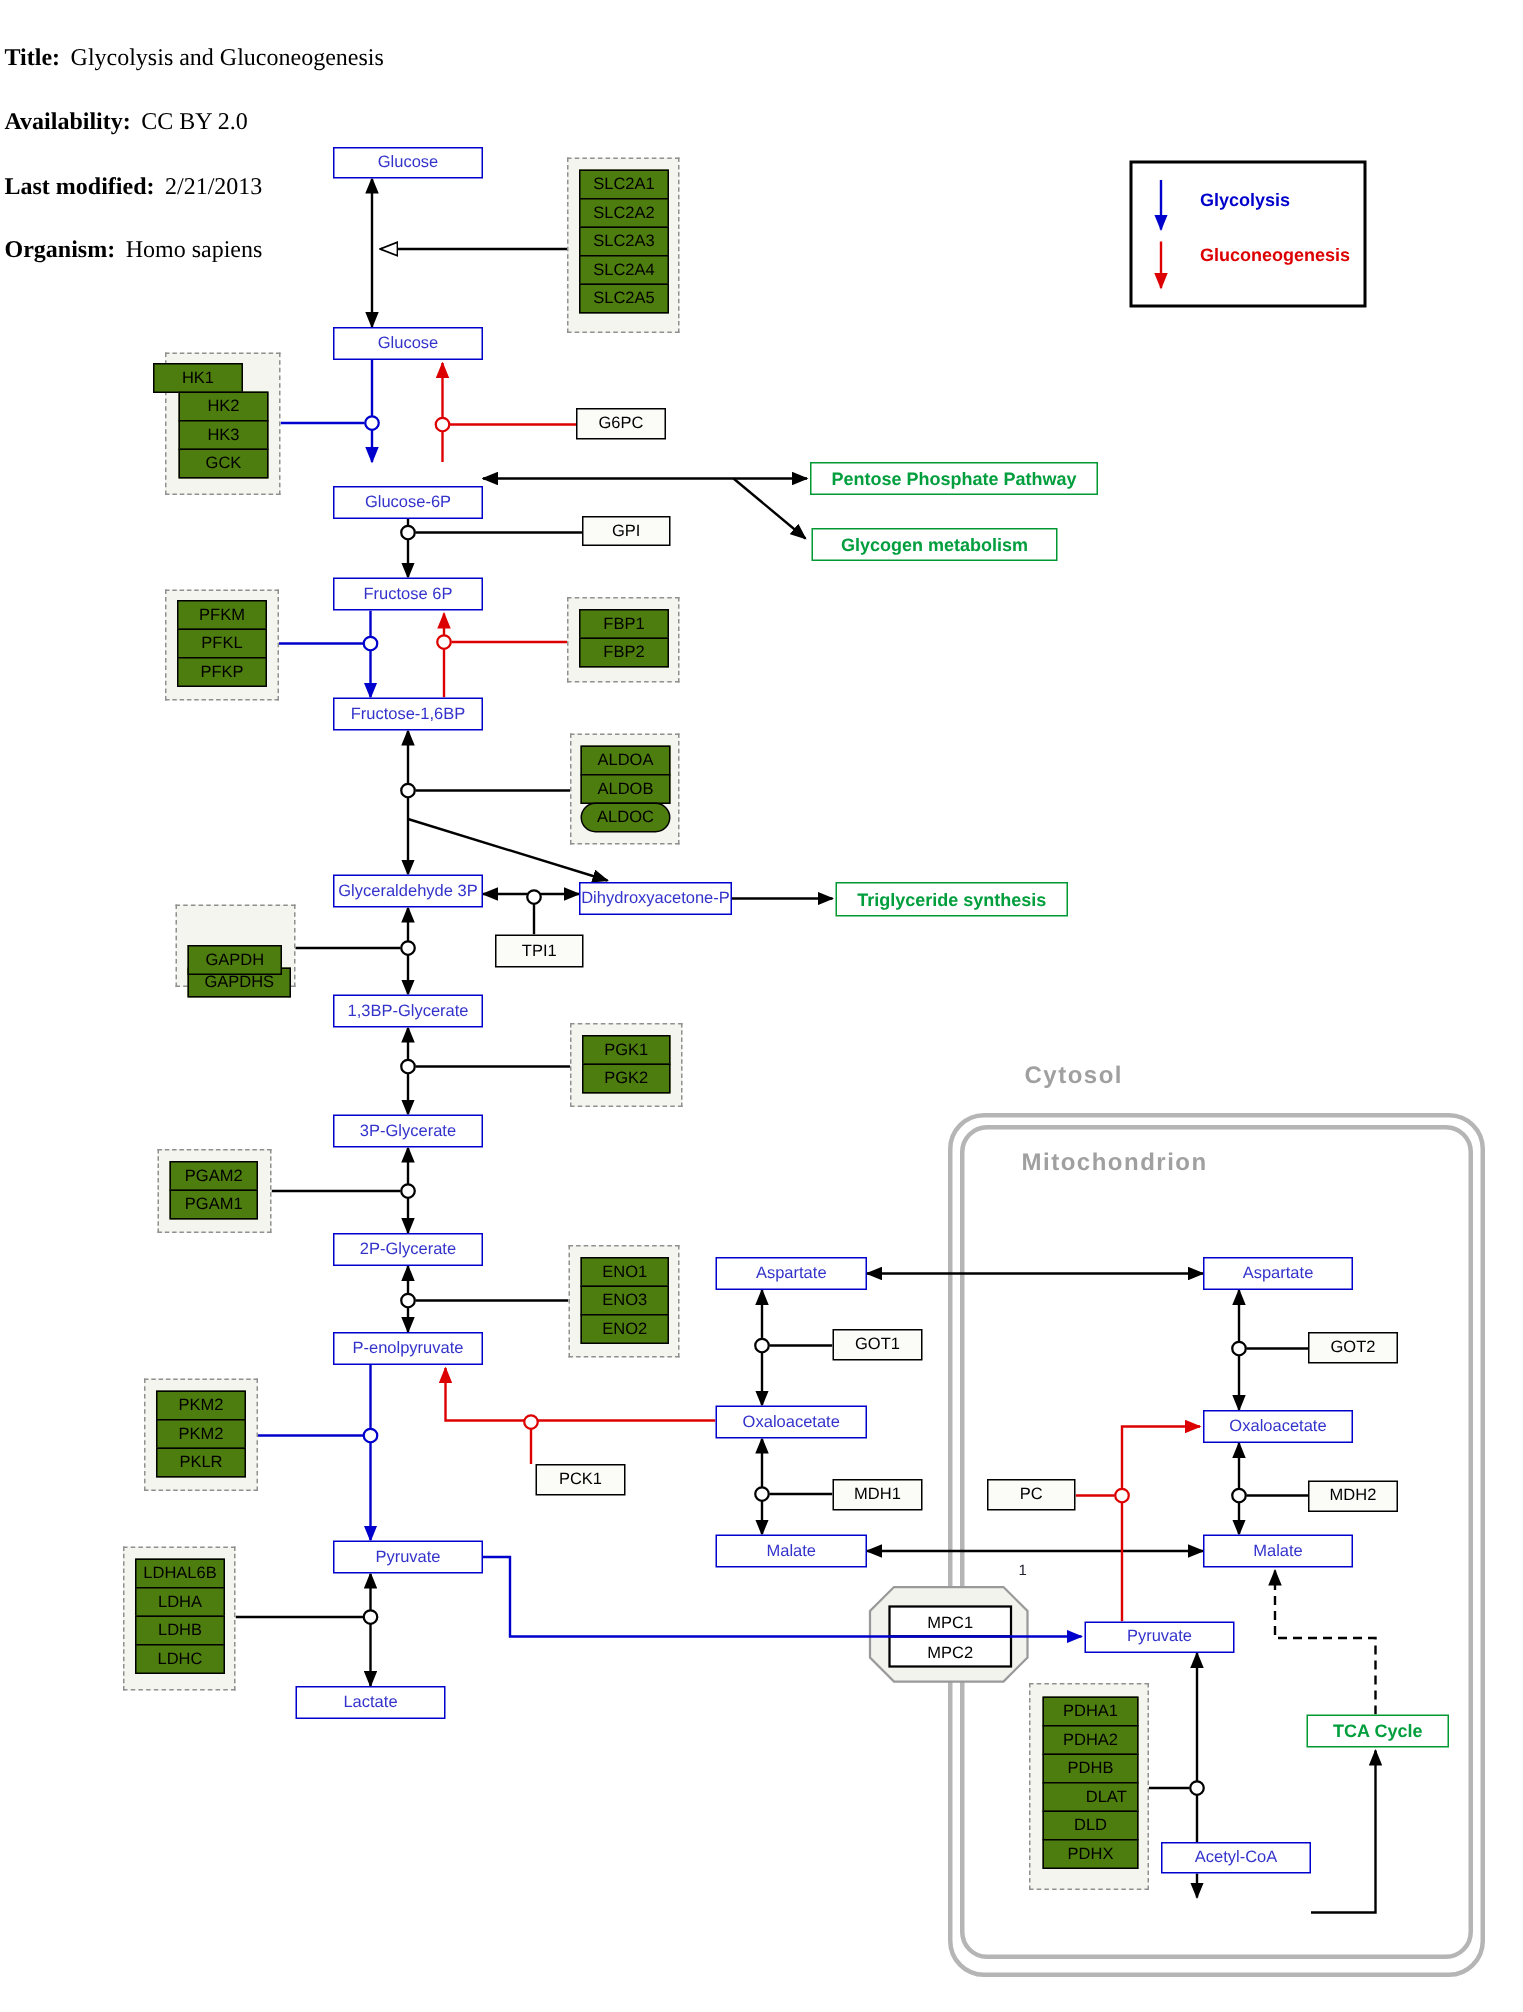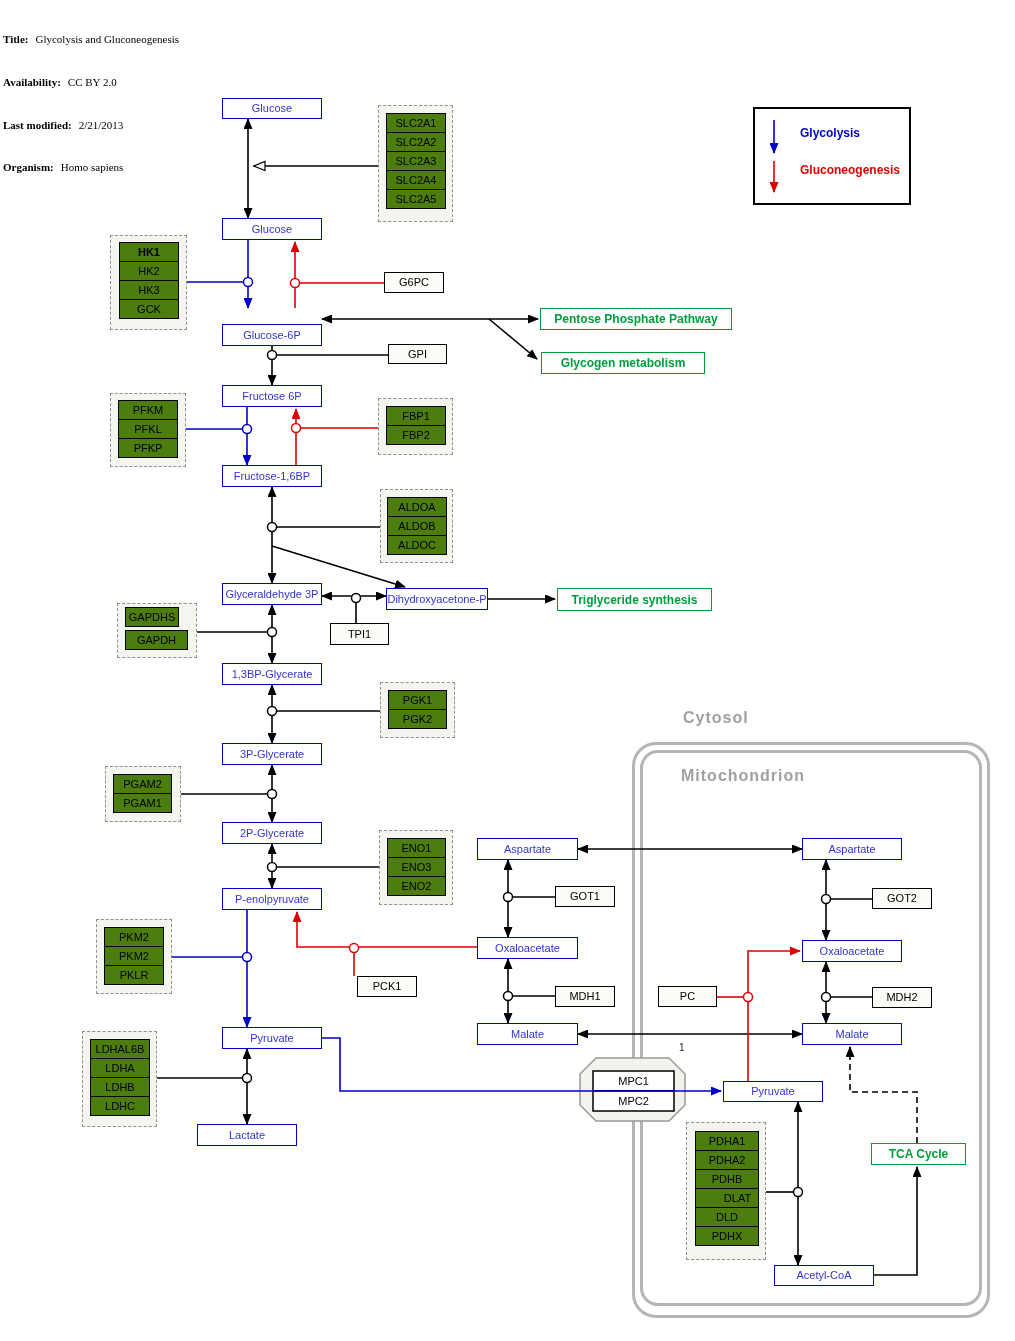--- a/index.html
+++ b/index.html
@@ -1,20 +1,20 @@
 <!DOCTYPE html>
 <html><head>
 <meta charset="utf-8">
 <style>
   html,body{margin:0;padding:0;background:#fff;}
   #stage{position:relative;width:1015px;height:1341px;background:#ffffff;overflow:hidden;
          font-family:"Liberation Sans",sans-serif;}
   
   .hdr{position:absolute;left:3px;top:4px;font-family:"Liberation Serif",serif;
-       font-size:11px;color:#000;line-height:14.2px;white-space:pre;}
+       font-size:16px;color:#000;line-height:14.2px;white-space:pre;}
   .hdr b{font-weight:bold;}
   .hdr .val{margin-left:7px;}
   
   .legend{position:absolute;left:753px;top:107px;width:158px;height:98px;
           border:2px solid #000;background:#fff;box-sizing:border-box;}
   .legend-label{position:absolute;font-size:12px;font-weight:bold;white-space:nowrap;}
   
   .mito-outer{position:absolute;left:632px;top:742px;width:358px;height:576px;
               border:3px solid #b5b5b5;border-radius:24px;box-sizing:border-box;background:#fff;}
   .mito-inner{position:absolute;left:640px;top:750px;width:342px;height:556px;
@@ -165,58 +165,58 @@
       <div class="node metabolite" style="left: 222px; top: 888px; width: 100px; height: 22px;">P-enolpyruvate</div>
       <div class="node metabolite" style="left: 222px; top: 1027px; width: 100px; height: 22px;">Pyruvate</div>
       <div class="node metabolite" style="left: 197px; top: 1124px; width: 100px; height: 22px;">Lactate</div>
       <div class="node metabolite" style="left: 477px; top: 838px; width: 101px; height: 22px;">Aspartate</div>
       <div class="node metabolite" style="left: 477px; top: 937px; width: 101px; height: 22px;">Oxaloacetate</div>
       <div class="node metabolite" style="left: 477px; top: 1023px; width: 101px; height: 22px;">Malate</div>
       <div class="node metabolite" style="left: 802px; top: 838px; width: 100px; height: 22px;">Aspartate</div>
       <div class="node metabolite" style="left: 802px; top: 940px; width: 100px; height: 22px;">Oxaloacetate</div>
       <div class="node metabolite" style="left: 802px; top: 1023px; width: 100px; height: 22px;">Malate</div>
       <div class="node metabolite" style="left: 723px; top: 1081px; width: 100px; height: 21px;">Pyruvate</div>
-      <div class="node metabolite" style="left: 774px; top: 1265px; width: 100px; height: 21px;">Acetyl-CoA</div>
+      <div class="node metabolite" style="left: 774px; top: 1228px; width: 100px; height: 21px;">Acetyl-CoA</div>
       <div class="node enzyme" style="left: 384px; top: 272px; width: 60px; height: 21px;">G6PC</div>
       <div class="node enzyme" style="left: 388px; top: 344px; width: 59px; height: 20px;">GPI</div>
       <div class="node enzyme" style="left: 330px; top: 623px; width: 59px; height: 22px;">TPI1</div>
       <div class="node enzyme" style="left: 323px; top: 976px; width: 60px; height: 21px; margin-left: 34px;">PCK1</div>
       <div class="node enzyme" style="left: 555px; top: 886px; width: 60px; height: 21px;">GOT1</div>
       <div class="node enzyme" style="left: 555px; top: 986px; width: 60px; height: 21px;">MDH1</div>
       <div class="node enzyme" style="left: 658px; top: 986px; width: 59px; height: 21px;">PC</div>
       <div class="node enzyme" style="left: 872px; top: 888px; width: 60px; height: 21px;">GOT2</div>
       <div class="node enzyme" style="left: 872px; top: 987px; width: 60px; height: 21px;">MDH2</div>
       <div class="node pathway" style="left: 540px; top: 308px; width: 192px; height: 22px;">Pentose Phosphate Pathway</div>
       <div class="node pathway" style="left: 541px; top: 352px; width: 164px; height: 22px;">Glycogen metabolism</div>
       <div class="node pathway" style="left: 557px; top: 588px; width: 155px; height: 23px;">Triglyceride synthesis</div>
       <div class="node pathway" style="left: 871px; top: 1143px; width: 95px; height: 22px;">TCA Cycle</div>
       <div class="group" style="left: 378px; top: 105px; width: 75px; height: 117px;"></div>
       <div class="node member" style="left: 386px; top: 113px; width: 60px; height: 20px;">SLC2A1</div>
       <div class="node member" style="left: 386px; top: 132px; width: 60px; height: 20px;">SLC2A2</div>
       <div class="node member" style="left: 386px; top: 151px; width: 60px; height: 20px;">SLC2A3</div>
       <div class="node member" style="left: 386px; top: 170px; width: 60px; height: 20px;">SLC2A4</div>
       <div class="node member" style="left: 386px; top: 189px; width: 60px; height: 20px;">SLC2A5</div>
       <div class="group" style="left: 110px; top: 235px; width: 77px; height: 95px;"></div>
-      <div class="node member" style="left: 119px; top: 242px; width: 60px; height: 20px; font-weight: bold;">HK1</div>
+      <div class="node member" style="left: 102px; top: 242px; width: 60px; height: 20px;">HK1</div>
       <div class="node member" style="left: 119px; top: 261px; width: 60px; height: 20px;">HK2</div>
       <div class="node member" style="left: 119px; top: 280px; width: 60px; height: 20px;">HK3</div>
       <div class="node member" style="left: 119px; top: 299px; width: 60px; height: 20px;">GCK</div>
       <div class="group" style="left: 110px; top: 393px; width: 76px; height: 74px;"></div>
       <div class="node member" style="left: 118px; top: 400px; width: 60px; height: 20px;">PFKM</div>
       <div class="node member" style="left: 118px; top: 419px; width: 60px; height: 20px;">PFKL</div>
       <div class="node member" style="left: 118px; top: 438px; width: 60px; height: 20px;">PFKP</div>
       <div class="group" style="left: 378px; top: 398px; width: 75px; height: 57px;"></div>
       <div class="node member" style="left: 386px; top: 406px; width: 60px; height: 20px;">FBP1</div>
       <div class="node member" style="left: 386px; top: 425px; width: 60px; height: 20px;">FBP2</div>
       <div class="group" style="left: 380px; top: 489px; width: 73px; height: 74px;"></div>
       <div class="node member" style="left: 387px; top: 497px; width: 60px; height: 20px;">ALDOA</div>
       <div class="node member" style="left: 387px; top: 516px; width: 60px; height: 20px;">ALDOB</div>
-      <div class="node member" style="left: 387px; top: 535px; width: 60px; height: 20px;">ALDOC</div>
+      <div class="node member" style="left: 387px; top: 535px; width: 60px; height: 20px; border-radius: 10px;">ALDOC</div>
       <div class="group" style="left: 117px; top: 603px; width: 80px; height: 55px;"></div>
-      <div class="node member" style="left: 125px; top: 607px; width: 54px; height: 20px;">GAPDHS</div>
+      <div class="node member" style="left: 125px; top: 645px; width: 69px; height: 20px;">GAPDHS</div>
       <div class="node member" style="left: 125px; top: 630px; width: 63px; height: 20px;">GAPDH</div>
       <div class="group" style="left: 380px; top: 682px; width: 75px; height: 56px;"></div>
       <div class="node member" style="left: 388px; top: 690px; width: 59px; height: 20px;">PGK1</div>
       <div class="node member" style="left: 388px; top: 709px; width: 59px; height: 20px;">PGK2</div>
       <div class="group" style="left: 105px; top: 766px; width: 76px; height: 56px;"></div>
       <div class="node member" style="left: 113px; top: 774px; width: 59px; height: 20px;">PGAM2</div>
       <div class="node member" style="left: 113px; top: 793px; width: 59px; height: 20px;">PGAM1</div>
       <div class="group" style="left: 379px; top: 830px; width: 74px; height: 75px;"></div>
       <div class="node member" style="left: 387px; top: 838px; width: 59px; height: 20px;">ENO1</div>
       <div class="node member" style="left: 387px; top: 857px; width: 59px; height: 20px;">ENO3</div>

